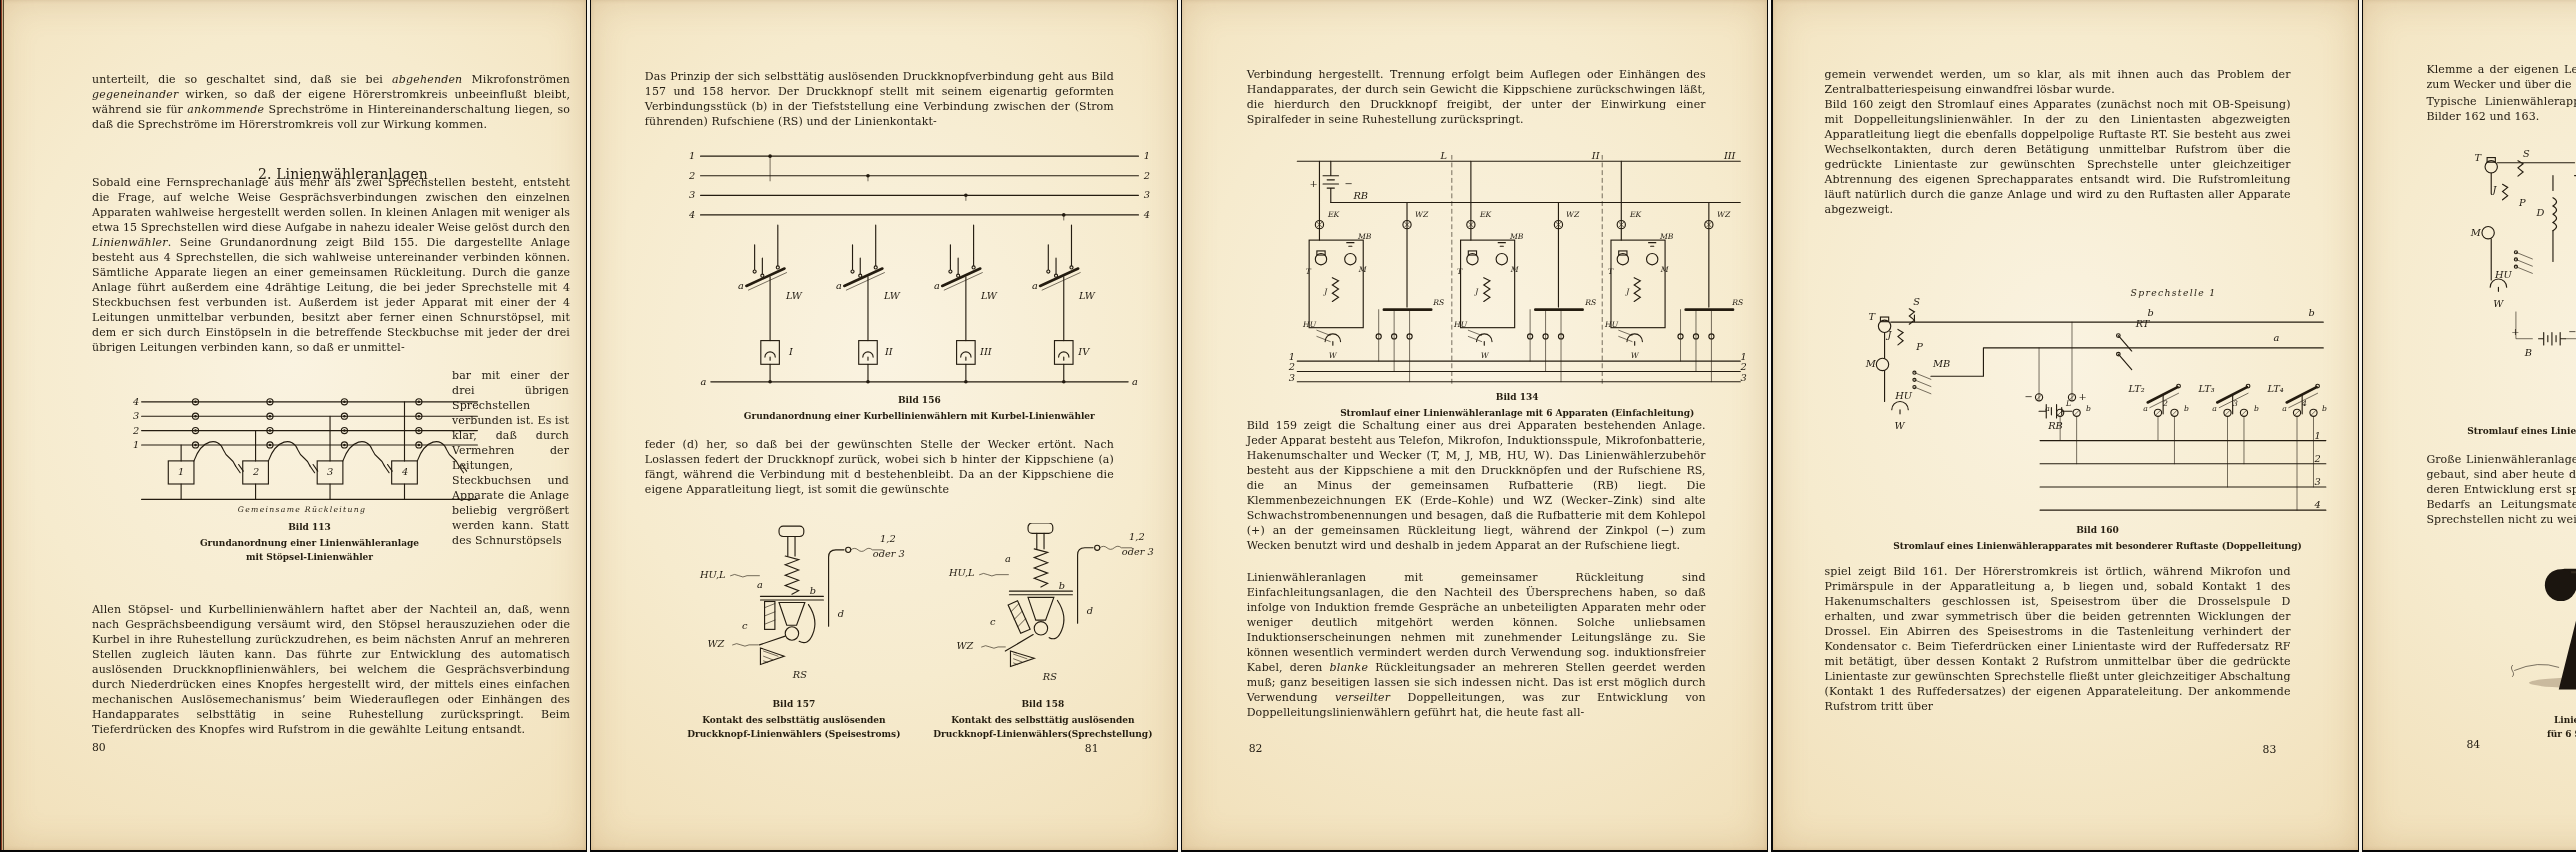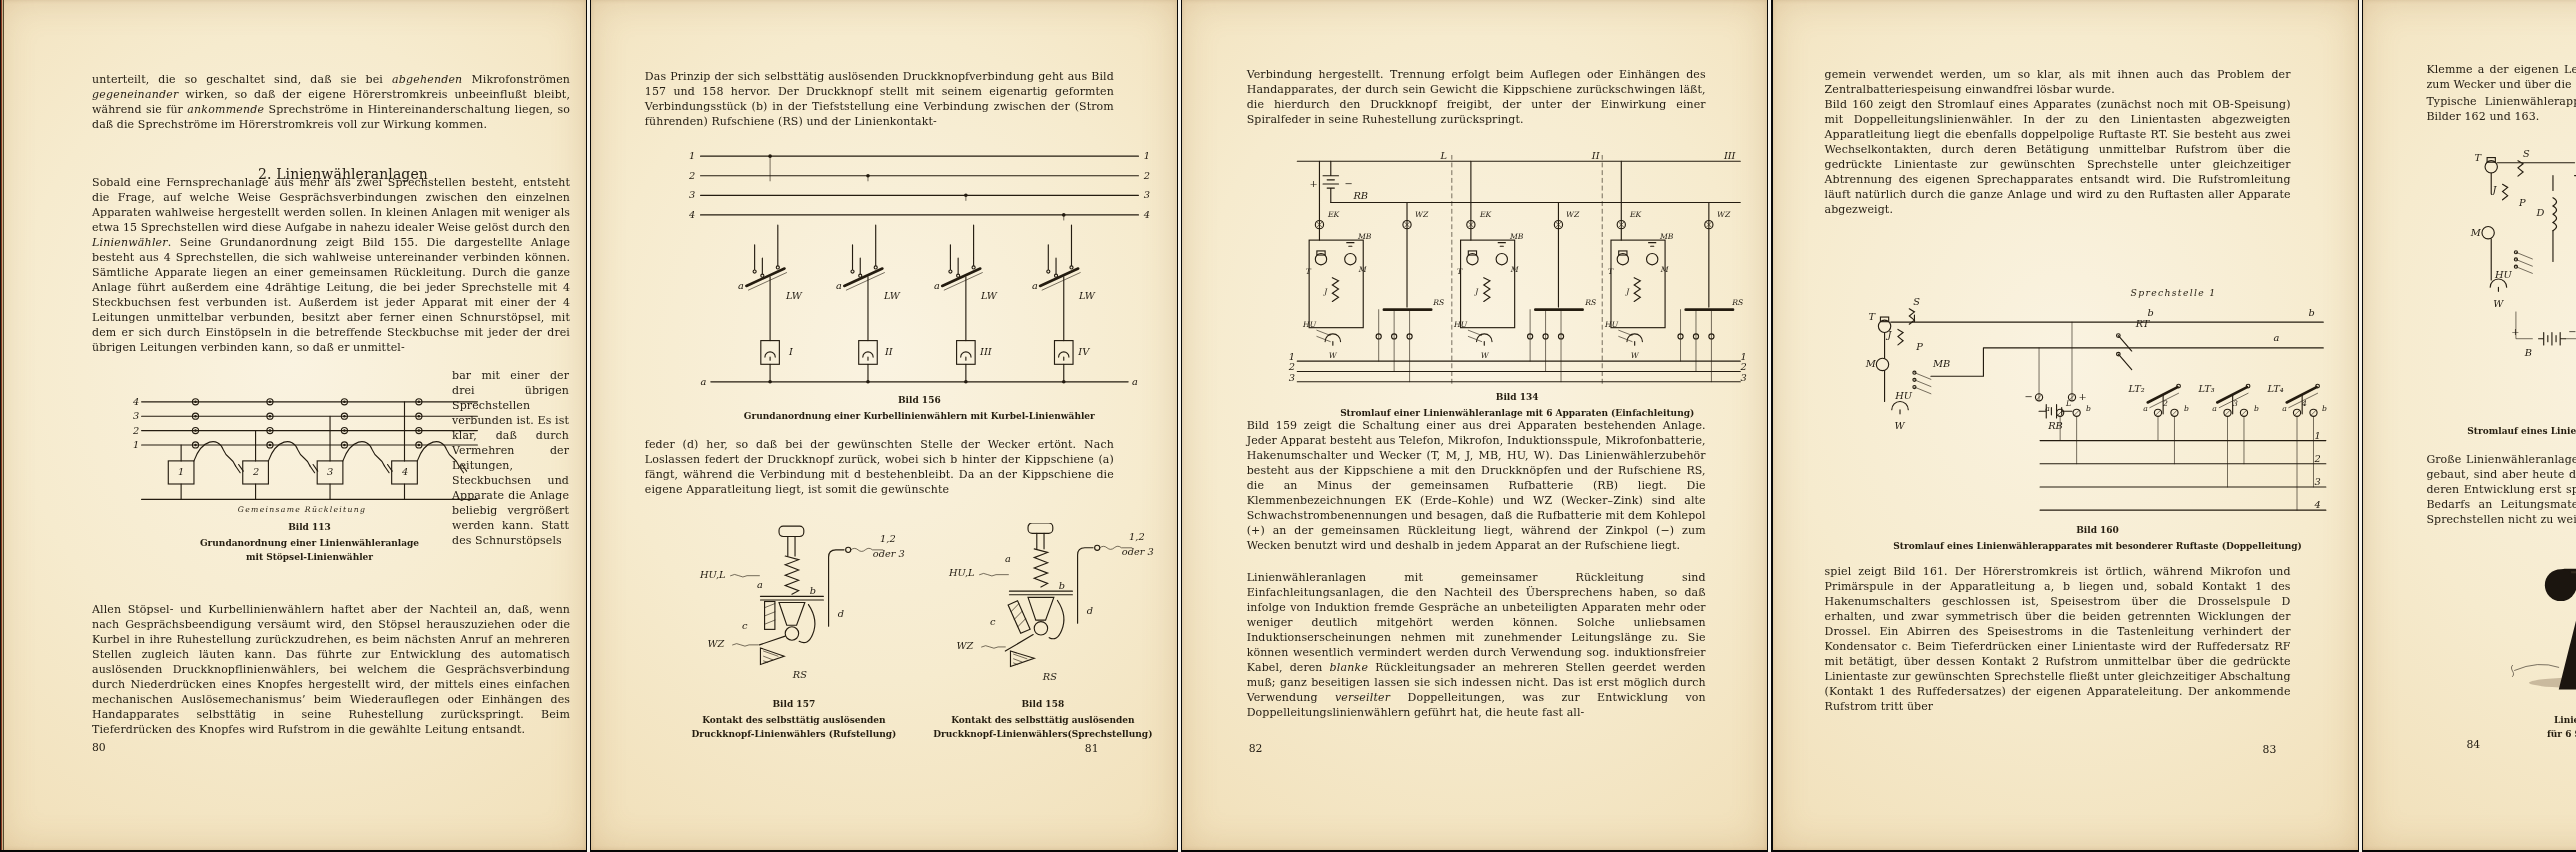--- a/index.html
+++ b/index.html
@@ -194,21 +194,21 @@
       <span class="fl" style="left:130px;top:68px">b</span>
       <span class="fl" style="left:62px;top:103px">c</span>
       <span class="fl" style="left:33px;top:121px">WZ</span>
       <span class="fl" style="left:117px;top:152px">RS</span>
       <span class="fl" style="left:158px;top:91px">d</span>
       <span class="fl" style="left:205px;top:15.5px">1,2</span>
       <span class="fl" style="left:206px;top:31px">oder 3</span>
       <figcaption class="cap" style="top:175px">
         <div class="t">Bild 157</div>
         <div>Kontakt des selbsttätig auslösenden</div>
-        <div>Druckknopf-Linienwählers (Rufstellung)</div>
+        <div>Druckknopf-Linienwählers (Speisestroms)</div>
       </figcaption>
     </figure>
 
     <figure class="fig" style="top:515px;left:301px;width:222px;height:222px">
       <svg width="222" height="173" viewBox="0 0 430 335">
         <rect x="186" y="0" width="48" height="20" rx="8"></rect>
         <path d="M203 20 V50 M217 20 V50"></path>
         <path d="M198 50 l26 7 l-26 10 l26 10 l-26 10 l26 10 l-26 10 l26 10 l-13 7"></path>
         <path d="M150 132 H272 M150 139 H272"></path>
         <path d="M186 144 H236 L220 188 H201 Z"></path>

